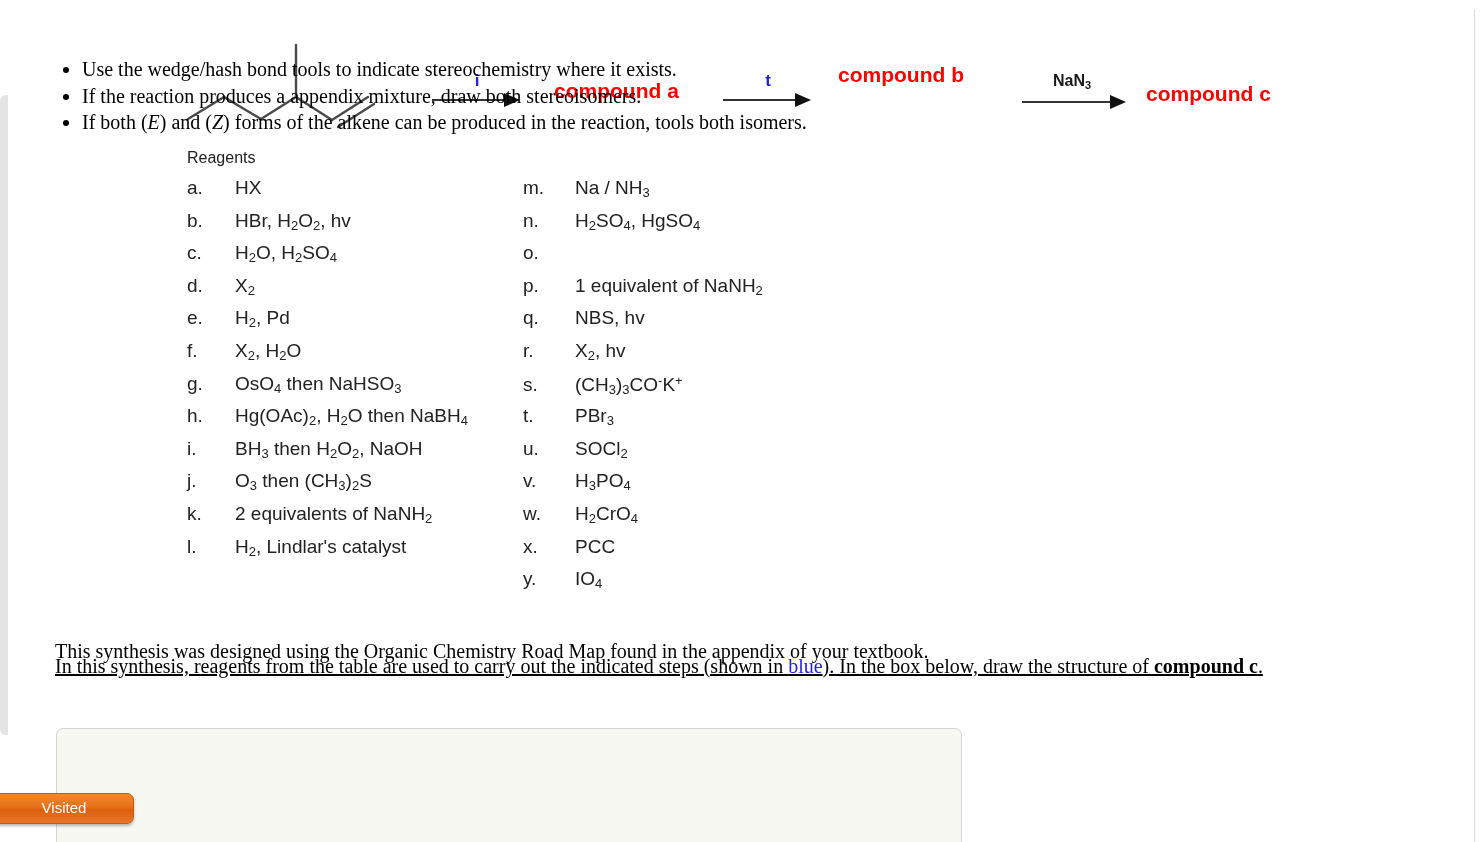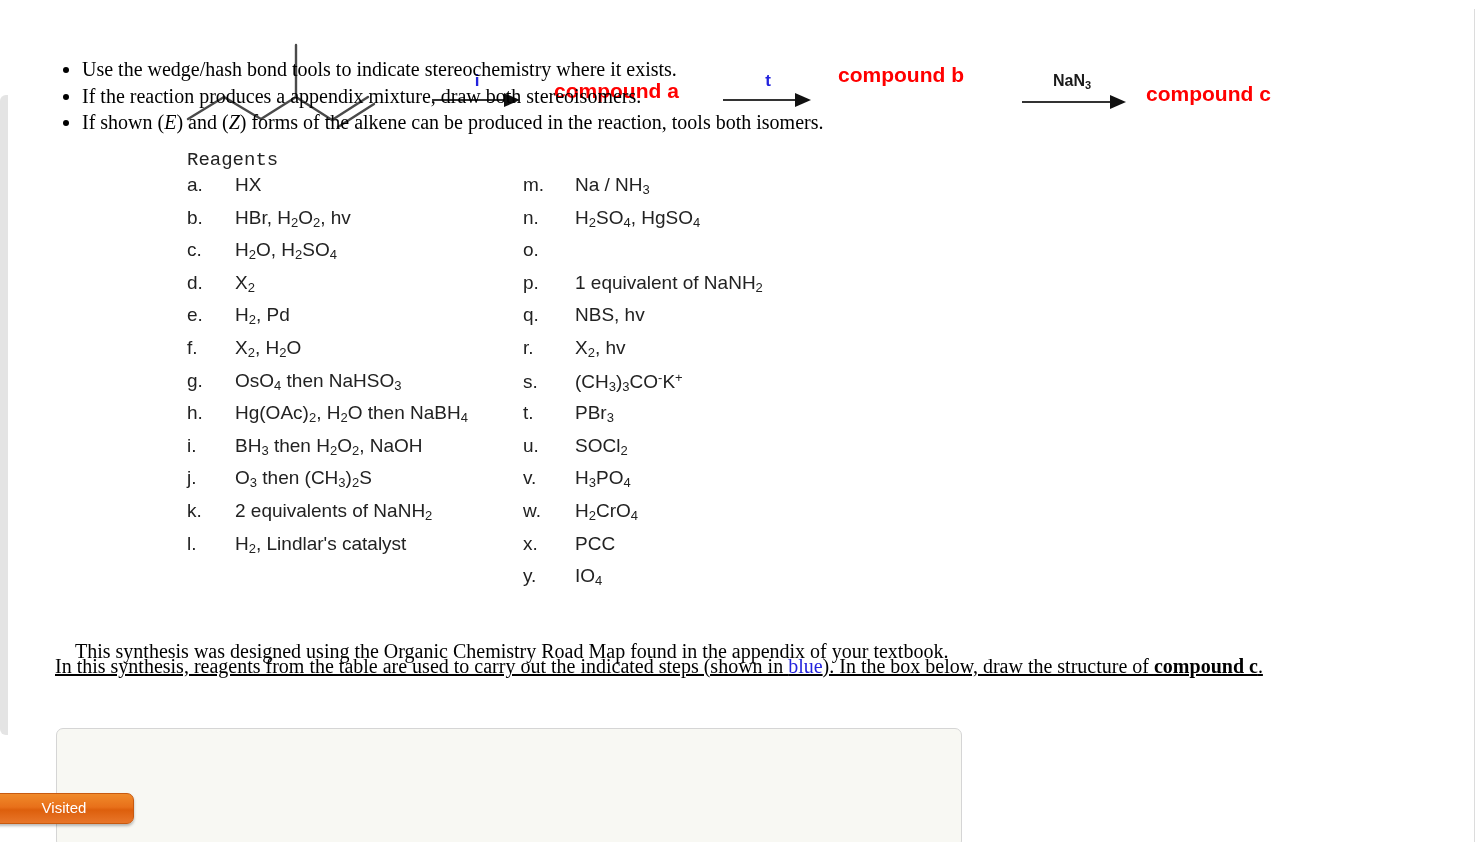--- a/index.html
+++ b/index.html
@@ -122,23 +122,22 @@
 
   
   #reagents {
     position: absolute;
     left: 187px;
     top: 140px;
     font-family: "Liberation Sans", "DejaVu Sans", sans-serif;
     color: #222222;
   }
   #reagents-title {
-    font-size: 19px;
-    margin-bottom: 3px;
-    font-family: Liberation Mono, monospace;
+    font-size: 16px;
+    margin-bottom: 10px;
   }
   .reag-cols {
     position: relative;
   }
   .reag-col {
     position: absolute;
     top: 0;
   }
   .reag-col.left  { left: 0px; }
   .reag-col.right { left: 336px; }
@@ -165,21 +164,21 @@
   }
 
   
   .para {
     position: absolute;
     font-family: "Liberation Serif", serif;
     font-size: 20px;
     color: #000000;
     white-space: nowrap;
   }
-  #para1 { left: 55px; top: 631px; margin-left: 20px; }
+  #para1 { left: 55px; top: 631px; }
   #para2 { left: 55px; top: 646px; text-decoration: underline; }
   .blue-word { color: #2222dd; }
   .bold-word { font-weight: bold; }
 
   
   #instr-box {
     position: absolute;
     left: 56px;
     top: 719px;
     width: 906px;
@@ -401,20 +400,20 @@
 
   <div class="para" id="para2">
     <span>In this synthesis, reagents from the table are used to carry out the indicated steps (shown in </span><span class="blue-word">blue</span><span>). In the box below, draw the structure of </span><span class="bold-word">compound c</span><span>.</span>
   </div>
 
   <div id="instr-box"></div>
 
   <ul id="instr-list">
     <li>Use the wedge/hash bond tools to indicate stereochemistry where it exists.</li>
     <li><span>If t</span><span>he reaction produces a appendix mixture, draw both stereoisomers.</span></li>
-    <li><span>If shown (</span><i>E</i><span>) and (</span><i>Z</i><span>) forms of the alkene can be produced in the reaction, tools both isomers.</span></li>
+    <li><span>If both (</span><i>E</i><span>) and (</span><i>Z</i><span>) forms of the alkene can be produced in the reaction, tools both isomers.</span></li>
   </ul>
 
   <div id="visited-badge">
     <span>Visited</span>
   </div>
 
 </div>
 
 </body></html>

